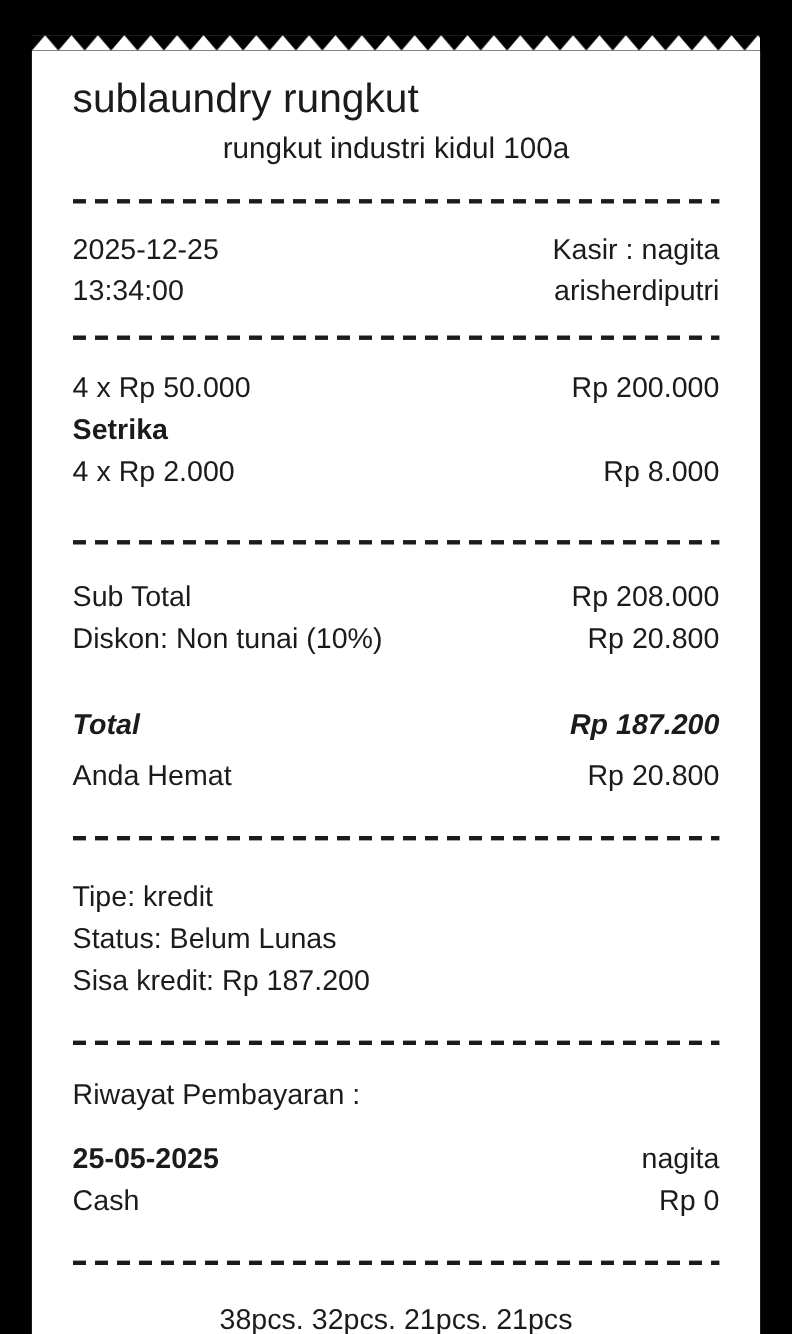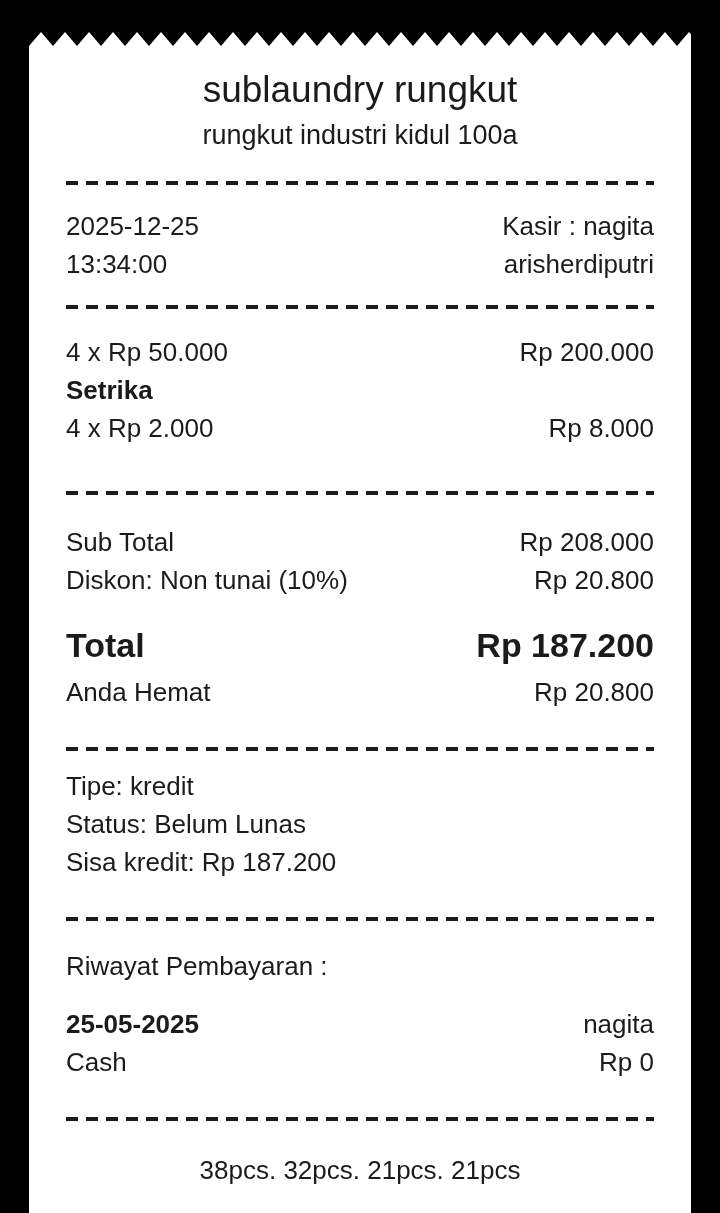--- a/index.html
+++ b/index.html
@@ -12,21 +12,21 @@
   .receipt {
     width: 662px;
     margin: 32px auto 0 auto;
   }
   .zigzag { display: block; width: 100%; height: 14px; }
   .paper {
     background: #ffffff;
     padding: 6px 37px 10px 37px;
   }
   .title {
-    text-align: center;
+    text-align: left;
     font-size: 37px;
     font-weight: 400;
     margin-top: 16px;
     line-height: 1.2;
   }
   .subtitle {
     text-align: center;
     font-size: 27px;
     font-weight: 400;
     margin-top: 6px;
@@ -47,27 +47,28 @@
     justify-content: space-between;
     align-items: baseline;
     font-size: 26px;
     line-height: 38px;
   }
   .meta-block { margin-top: 22px; }
   .items-block { margin-top: 24px; }
   .item-name { font-weight: 700; font-size: 26px; line-height: 38px; }
   .totals-block { margin-top: 28px; }
   .total-row {
-    font-size: 34px;
+    font-size: 26px;
     font-weight: 700;
     line-height: 40px;
-    margin-top: 26px;
+    margin-top: 39px;
+    font-style: italic;
   }
   .savings-row { margin-top: 8px; }
-  .credit-block { margin-top: 16px; }
+  .credit-block { margin-top: 32px; }
   .single-line { font-size: 26px; line-height: 38px; }
   .history-heading { margin-top: 26px; font-size: 26px; line-height: 38px; }
   .history-entry { margin-top: 20px; }
   .bold { font-weight: 700; }
   .footer-line {
     margin-top: 30px;
     margin-bottom: 22px;
     text-align: center;
     font-size: 26px;
     line-height: 38px;

